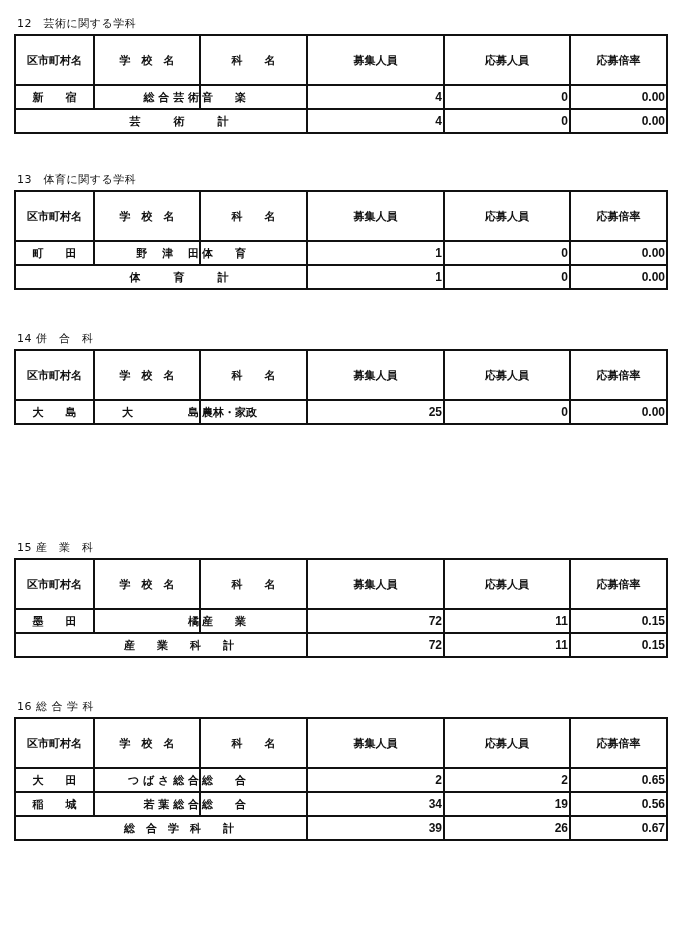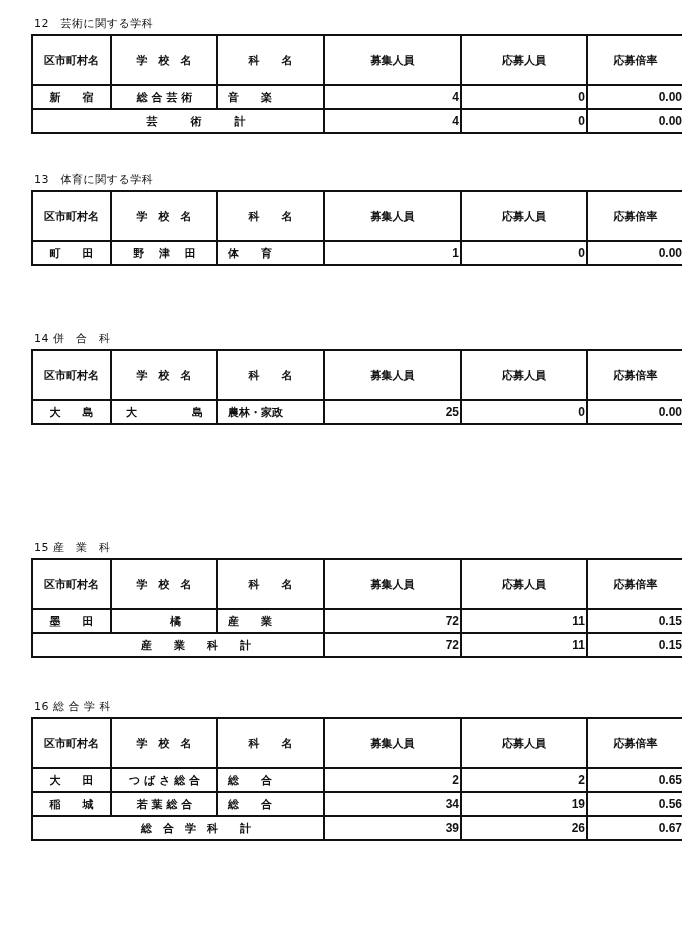--- a/index.html
+++ b/index.html
@@ -1,38 +1,38 @@
 <!DOCTYPE html>
 <html><head>
 <meta charset="utf-8">
 <style>
   html, body { margin: 0; padding: 0; background: #ffffff; }
   body {
     width: 682px; height: 931px; position: relative; overflow: hidden;
     font-family: "DejaVu Sans", "Liberation Sans", sans-serif;
     color: #111;
   }
-  .section { position: absolute; left: 31px; width: 624px; }
+  .section { position: absolute; left: 14px; width: 624px; }
   .sec-title {
     position: absolute; left: 3px; top: -18px;
     font-size: 11px; font-weight: normal; white-space: pre; letter-spacing: 0.5px;
   }
   table.grid {
     border-collapse: collapse; table-layout: fixed; width: 652px;
     border: 2px solid #14b8a6;
   }
   table.grid td {
     border: 2px solid #111; padding: 0; font-size: 11px; font-weight: bold;
     height: 22px; overflow: hidden; white-space: pre;
   }
   table.grid tr.head td { height: 48px; text-align: center; }
   table.grid td.num { text-align: right; padding-right: 1px; font-family: "Liberation Sans", sans-serif; font-size: 12px; }
   table.grid td.ward { text-align: center; border-radius: 10px; }
-  table.grid td.school { text-align: center; padding-left: 1px; }
-  table.grid td.dept { text-align: left; padding-left: 10px; }
+  table.grid td.school { text-align: right; padding-left: 1px; }
+  table.grid td.dept { text-align: left; padding-left: 1px; }
   table.grid tr.total td.label { text-align: center; padding-left: 36px; }
   col.c1 { width: 79px; }
   col.c2 { width: 106px; }
   col.c3 { width: 107px; }
   col.c4 { width: 137px; }
   col.c5 { width: 126px; }
   col.c6 { width: 97px; }
 </style>
 </head>
 <body>
@@ -96,20 +96,26 @@
       <td>応募倍率</td>
     </tr>
     <tr>
       <td class="ward">町　　田</td>
       <td class="school">野　 津　 田</td>
       <td class="dept">体　　育</td>
       <td class="num">1</td>
       <td class="num">0</td>
       <td class="num">0.00</td>
     </tr>
+    <tr class="total">
+      <td colspan="3" class="label">体　　　育　　　計</td>
+      <td class="num">1</td>
+      <td class="num">0</td>
+      <td class="num">0.00</td>
+    </tr>
   </tbody>
     </table>
 </div>
 
 <div class="section" style="top:349px;">
   <div class="sec-title">14 併　合　科</div>
   <table class="grid">
     <colgroup>
         <col class="c1">
         <col class="c2">

